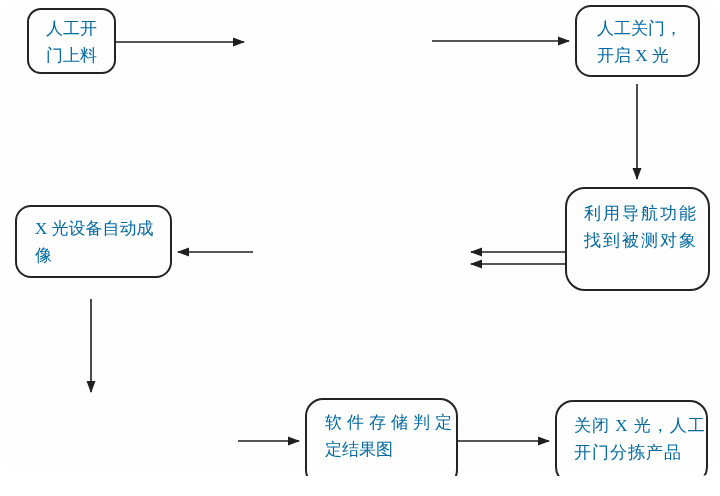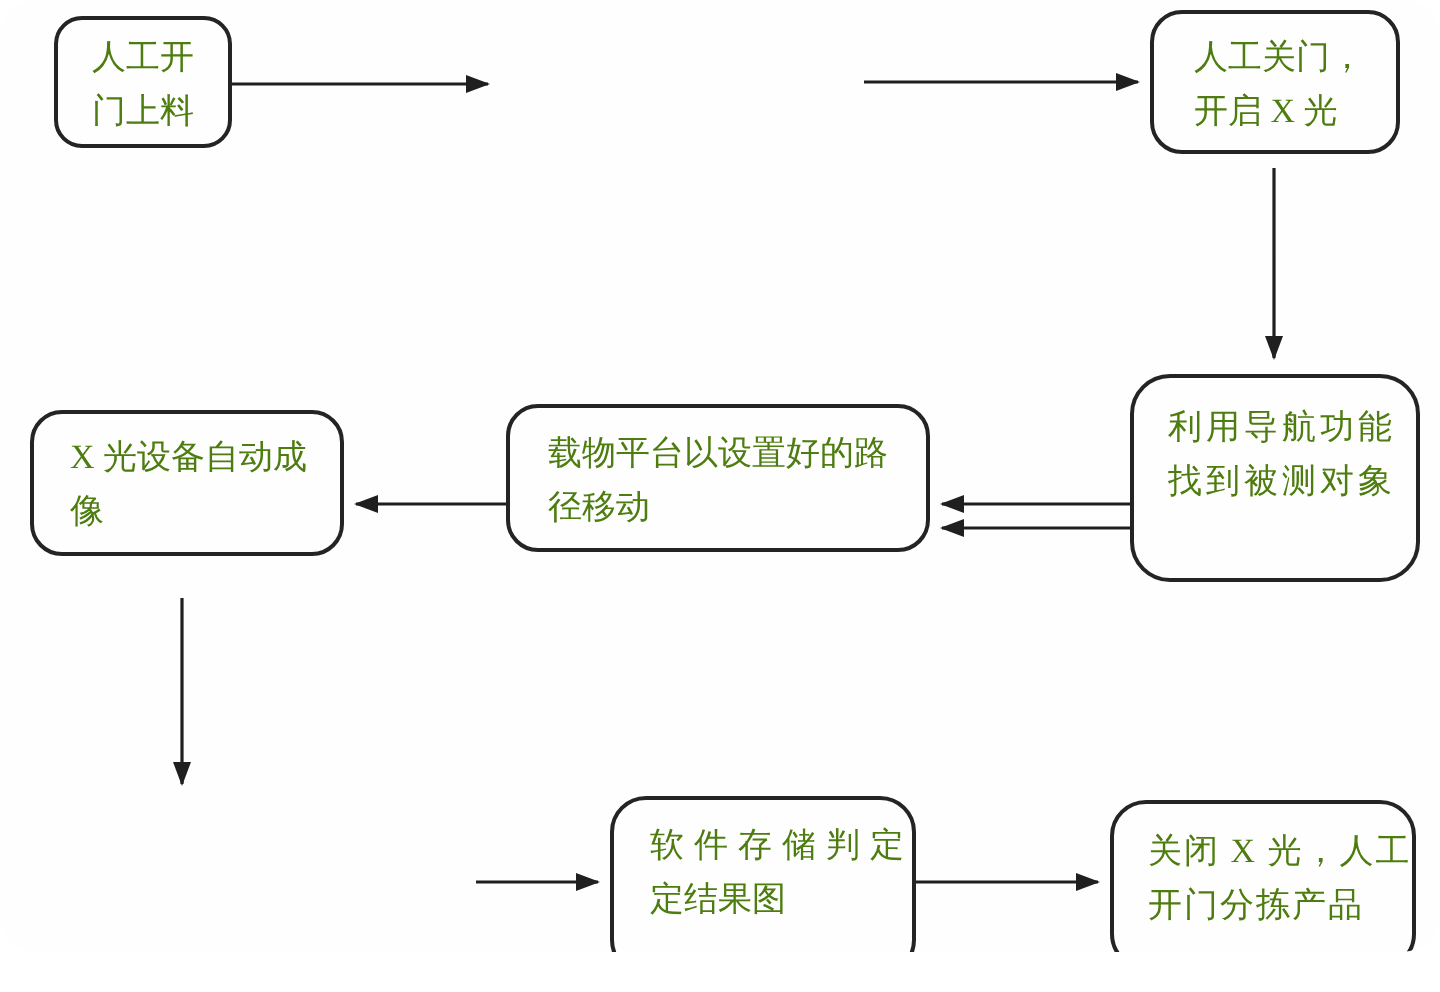--- a/index.html
+++ b/index.html
@@ -2,21 +2,21 @@
 <html><head>
 <meta charset="utf-8">
 <style>
   html, body { margin:0; padding:0; background:#ffffff; }
   .canvas {
     position:relative;
     width:720px; height:476px;
     background:#fefefe;
     overflow:hidden;
     font-family:"Liberation Serif","DejaVu Serif",serif;
-    color:#4d7c0f;
+    color:#0369a1;
     border-radius:19px;
   }
   .connectors { position:absolute; left:0; top:0; width:720px; height:496px; }
   .connectors line { stroke:#1f1f1f; stroke-width:1.6; }
   .node {
     position:absolute;
     box-sizing:border-box;
     border:2px solid #242424;
     border-radius:16px;
     background:#fefefe;
@@ -69,24 +69,20 @@
   <div class="node" id="n3">
     <div class="line l0">人工关门，</div>
     <div class="line l1">开启 X 光</div>
   </div>
 
   <div class="node" id="n4">
     <div class="line l0">X 光设备自动成</div>
     <div class="line l1">像</div>
   </div>
 
-  <div class="node" id="n5">
-    <div class="line l0">载物平台以设置好的路</div>
-    <div class="line l1">径移动</div>
-  </div>
 
   <div class="node" id="n6">
     <div class="line l0">利用导航功能</div>
     <div class="line l1">找到被测对象</div>
   </div>
 
 
   <div class="node" id="n8">
     <div class="line l0">软件存储判定</div>
     <div class="line l2">定结果图</div>

